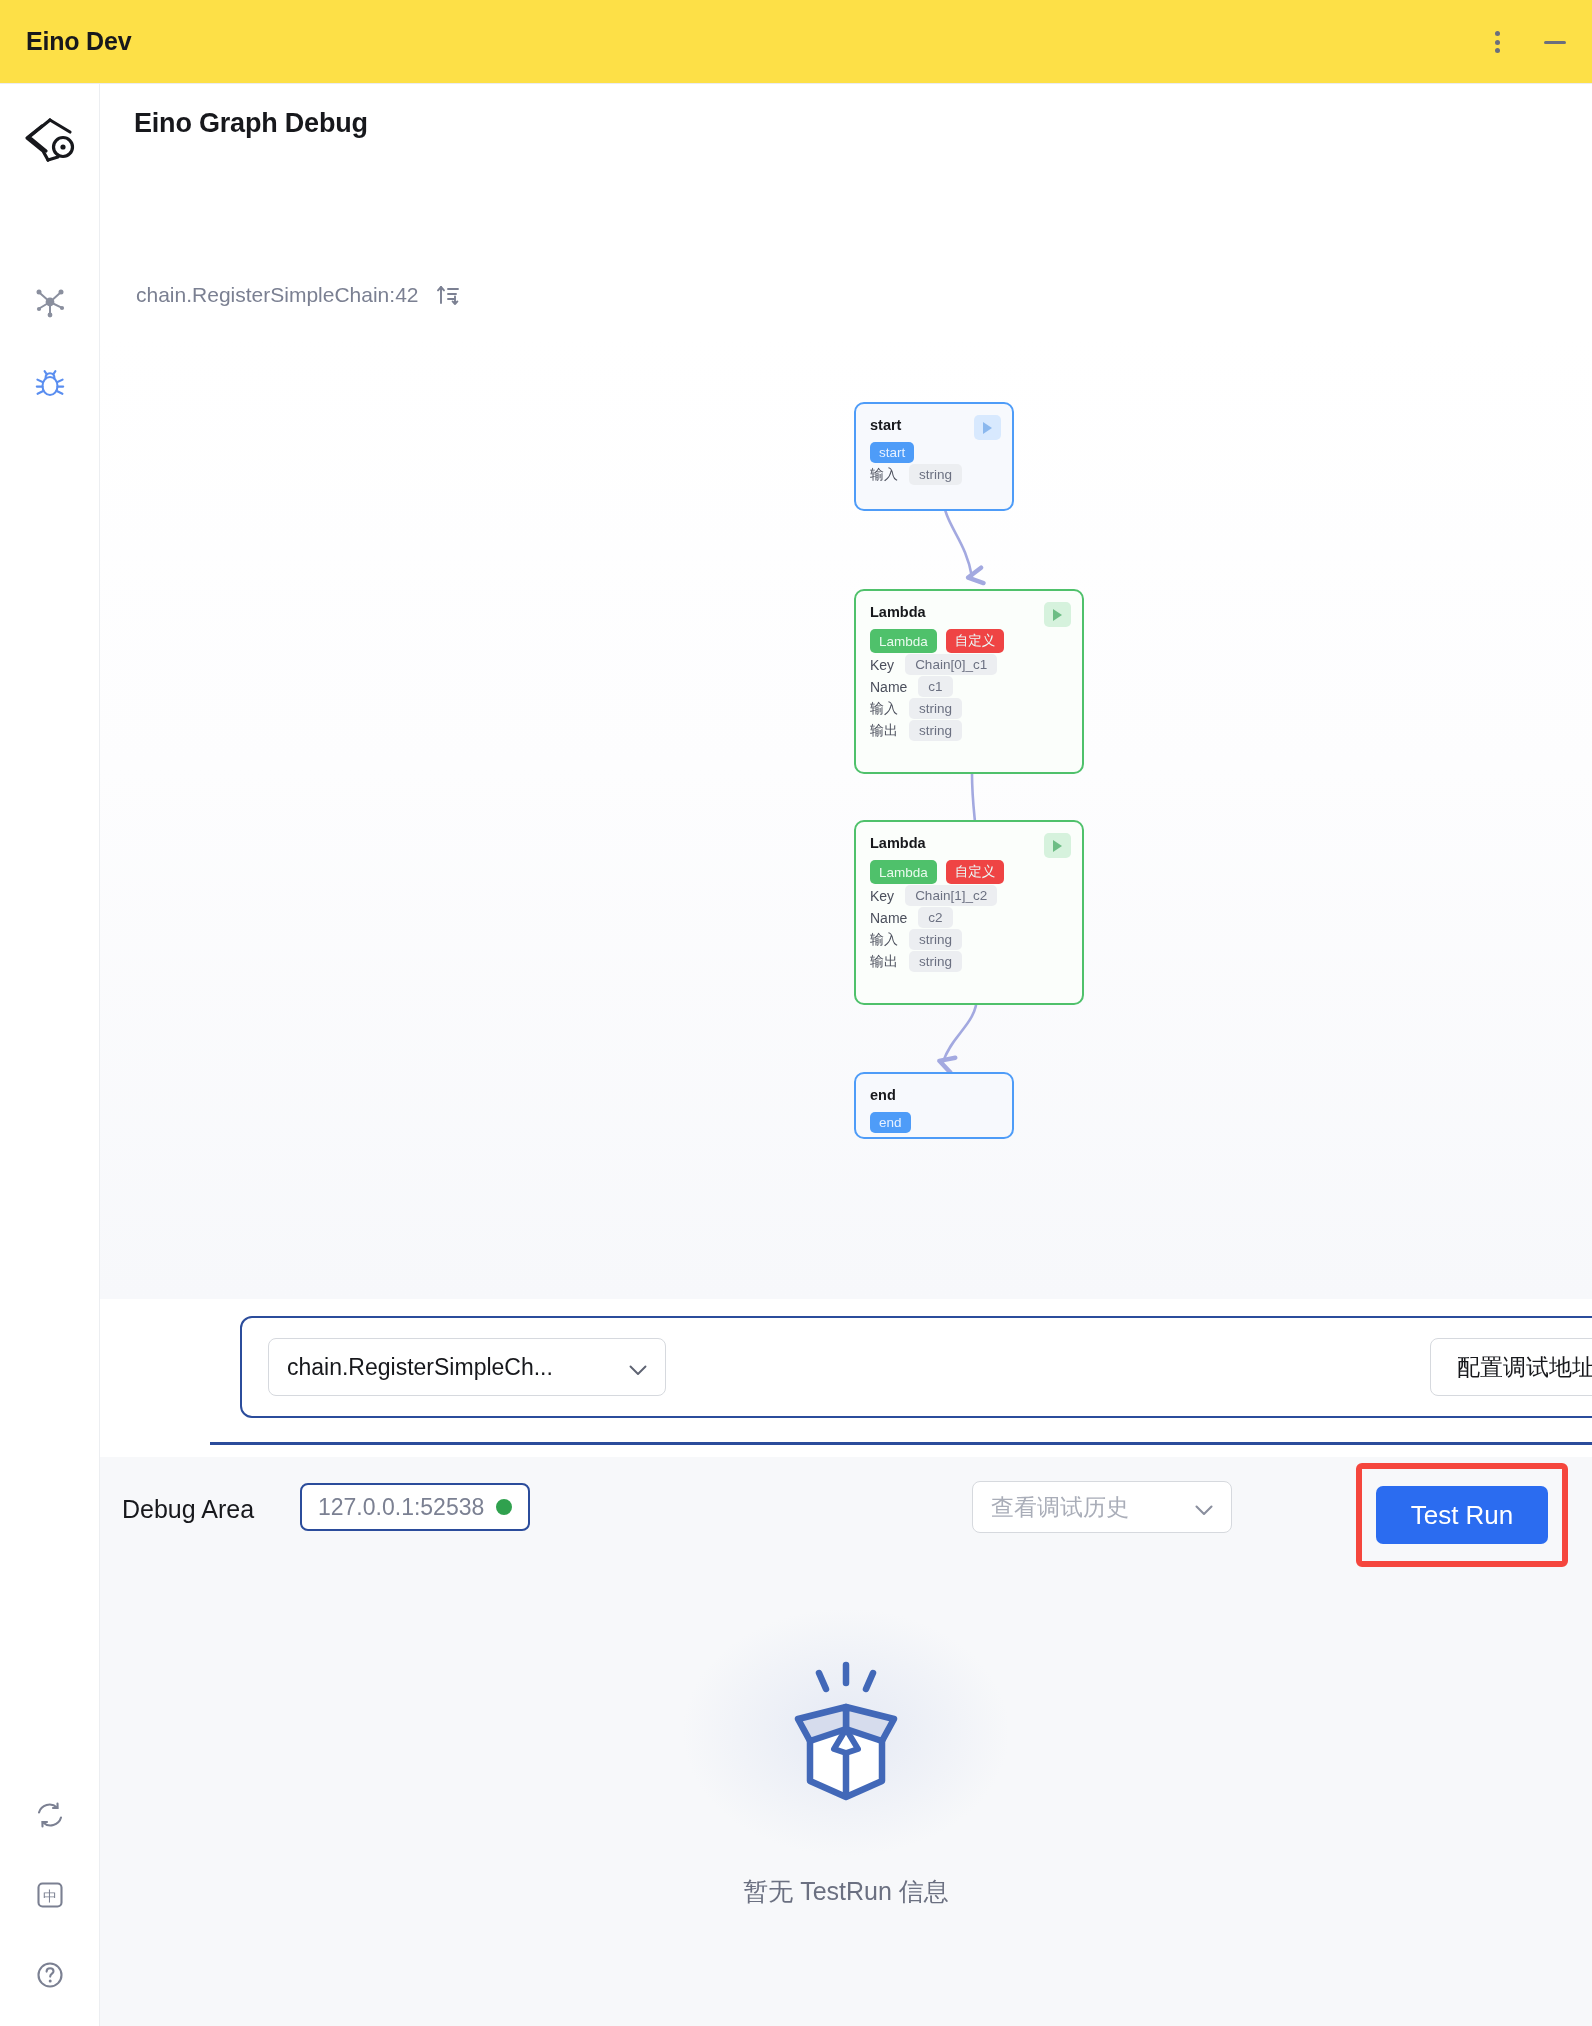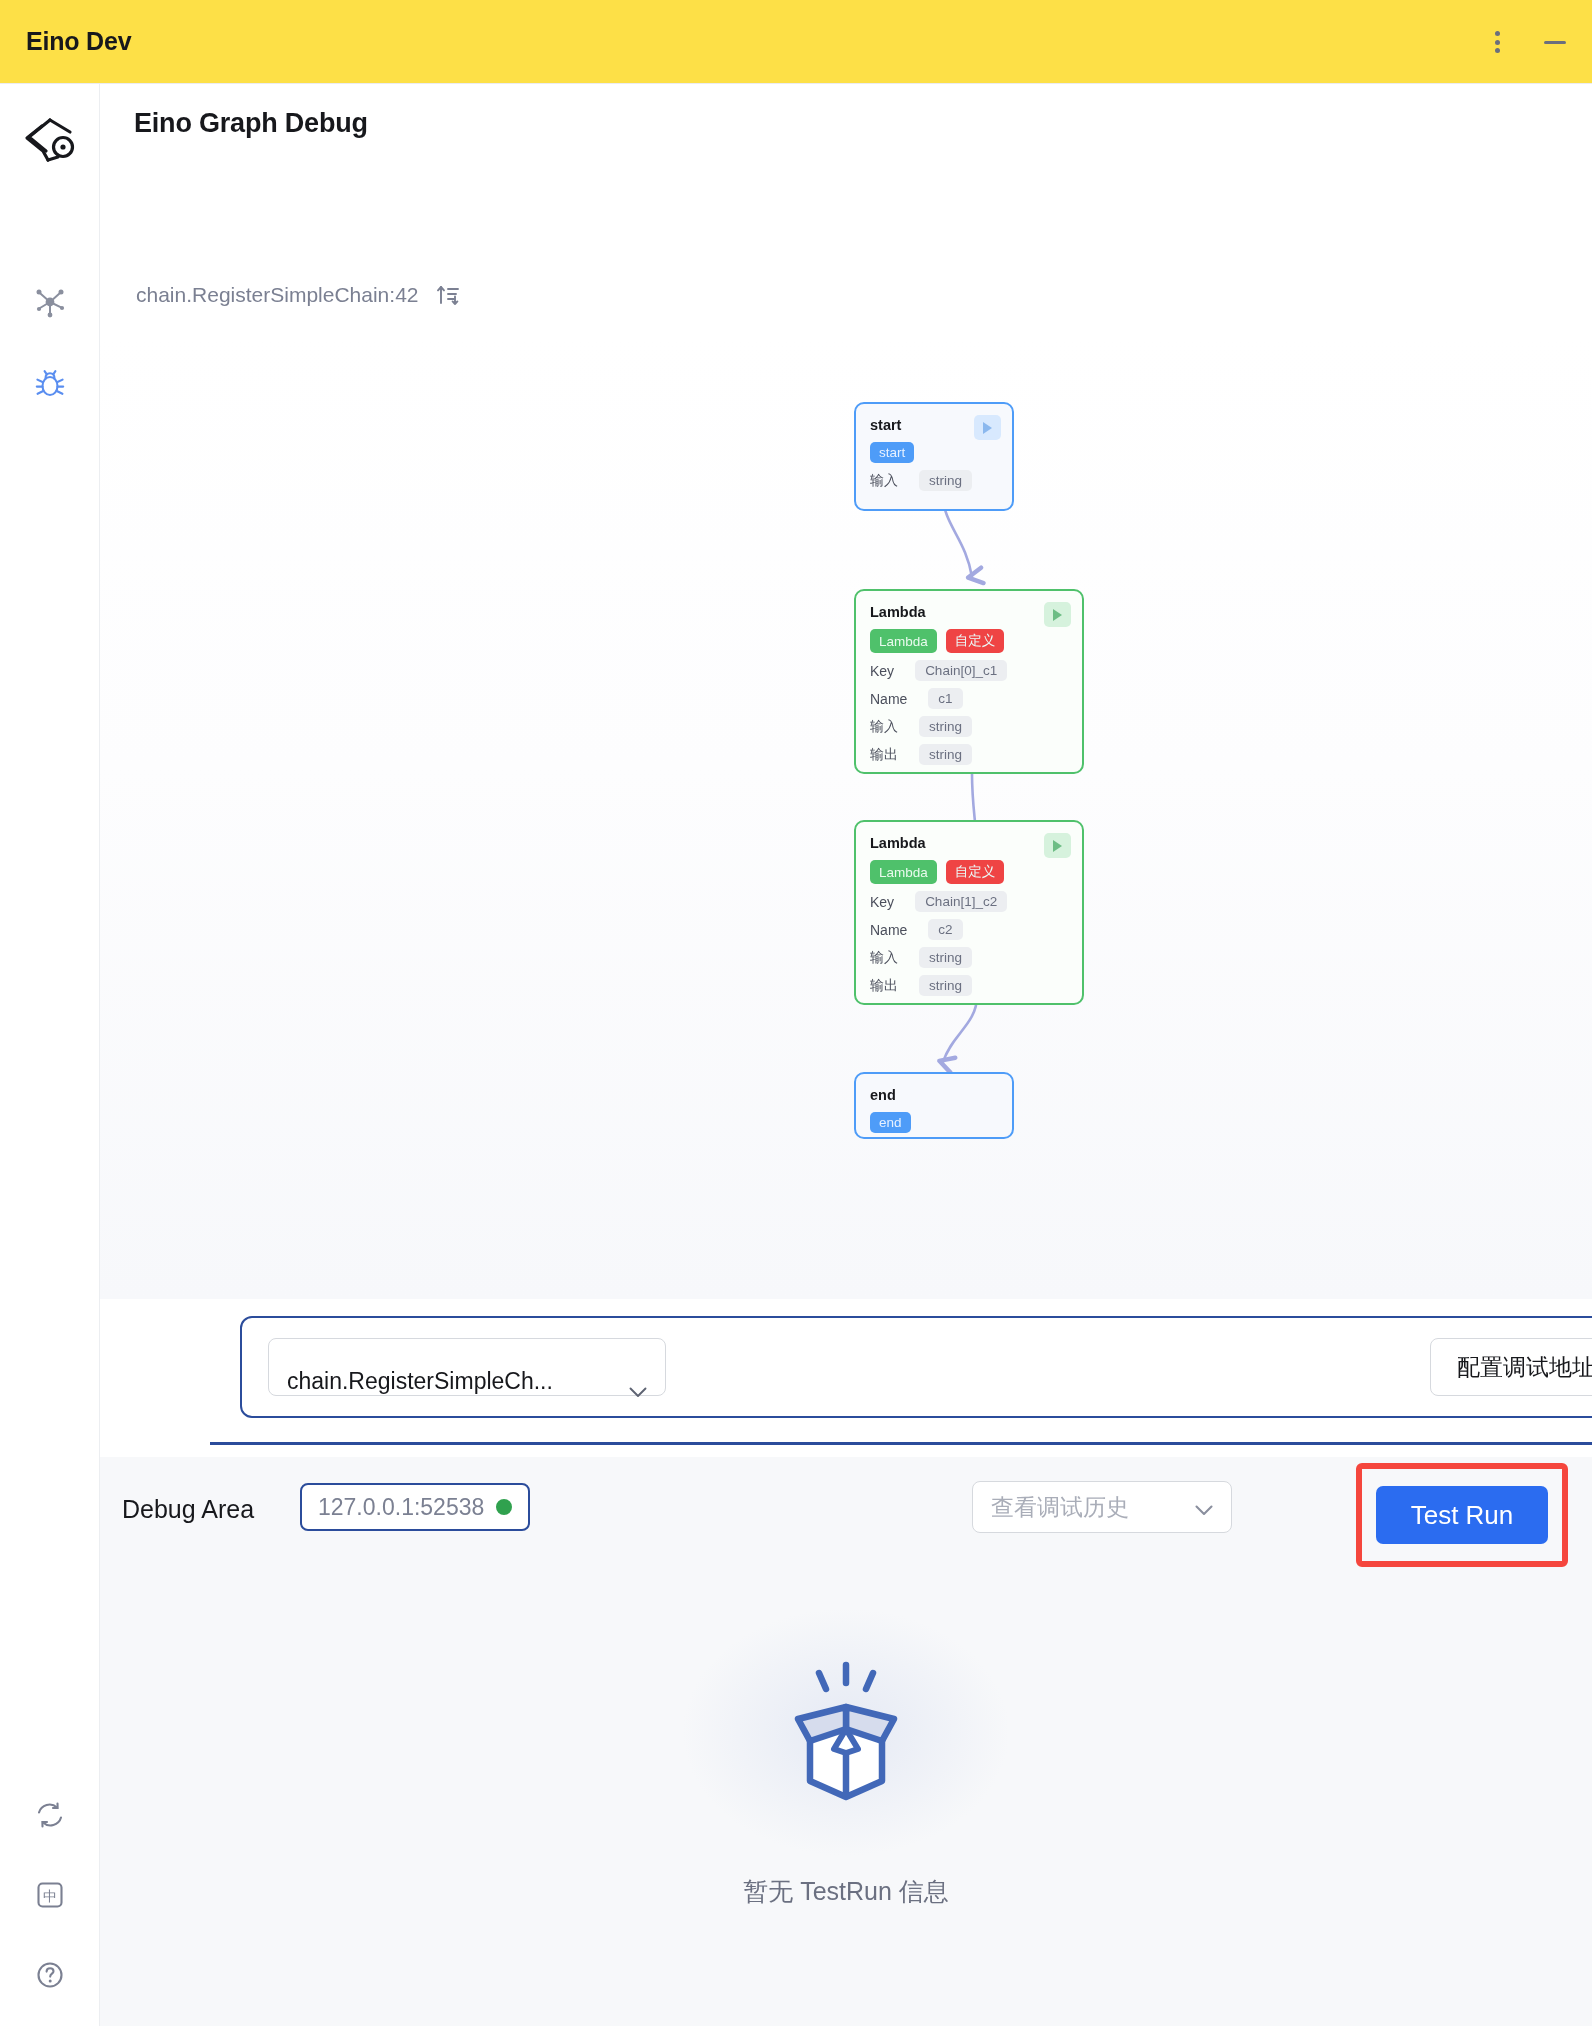--- a/index.html
+++ b/index.html
@@ -77,35 +77,35 @@
   .play-tri { width:0;height:0;border-style:solid;border-width:6px 0 6px 9px; }
   .play-tri.b { border-color:transparent transparent transparent #8bb8ee; }
   .play-tri.g { border-color:transparent transparent transparent #6dbd85; }
 
   .tag { display:inline-flex; align-items:center; justify-content:center;
          border-radius:5px; font-size:13.5px; padding:3px 9px; }
   .tag-blue   { background:#4e9cf8; color:#e7f1ff; }
   .tag-green  { background:#4fc16b; color:#e9fbee; }
   .tag-teal   { background:#ef4444; color:#eafbf9; }
 
-  .kv { display:flex; align-items:center; gap:21px; margin-top:7px; }
+  .kv { display:flex; align-items:center; gap:11px; margin-top:1px; }
   .kv-k { font-size:14px; color:#4b4f5c; }
   .kv-v { background:#eceef1; color:#6b7081; border-radius:5px;
           font-size:13.5px; padding:3px 10px; }
 
   
   .config-bar {
     position:absolute; left:140px; top:1232px; width:1410px; height:102px;
     border:2px solid #2b4c9b; border-radius:12px; background:#fff;
     display:flex; align-items:center; justify-content:space-between;
     padding:0 26px;
   }
   .select-box {
     width:398px; height:58px; border:1px solid #d6d9de; border-radius:8px;
-    background:#fff; display:flex; align-items:flex-end; justify-content:space-between;
+    background:#fff; display:flex; align-items:center; justify-content:space-between;
     padding:0 18px; cursor:pointer;
   }
   .select-txt { font-size:23px; color:#17181c; }
   .chev { width:18px; height:11px; }
   .cfg-btn {
     height:58px; padding:0 26px; border:1px solid #d6d9de; border-radius:8px;
     background:#fff; font-size:23px; color:#17181c; cursor:pointer;
     display:flex; align-items:center; font-family:"Liberation Sans", sans-serif;
   }
 

